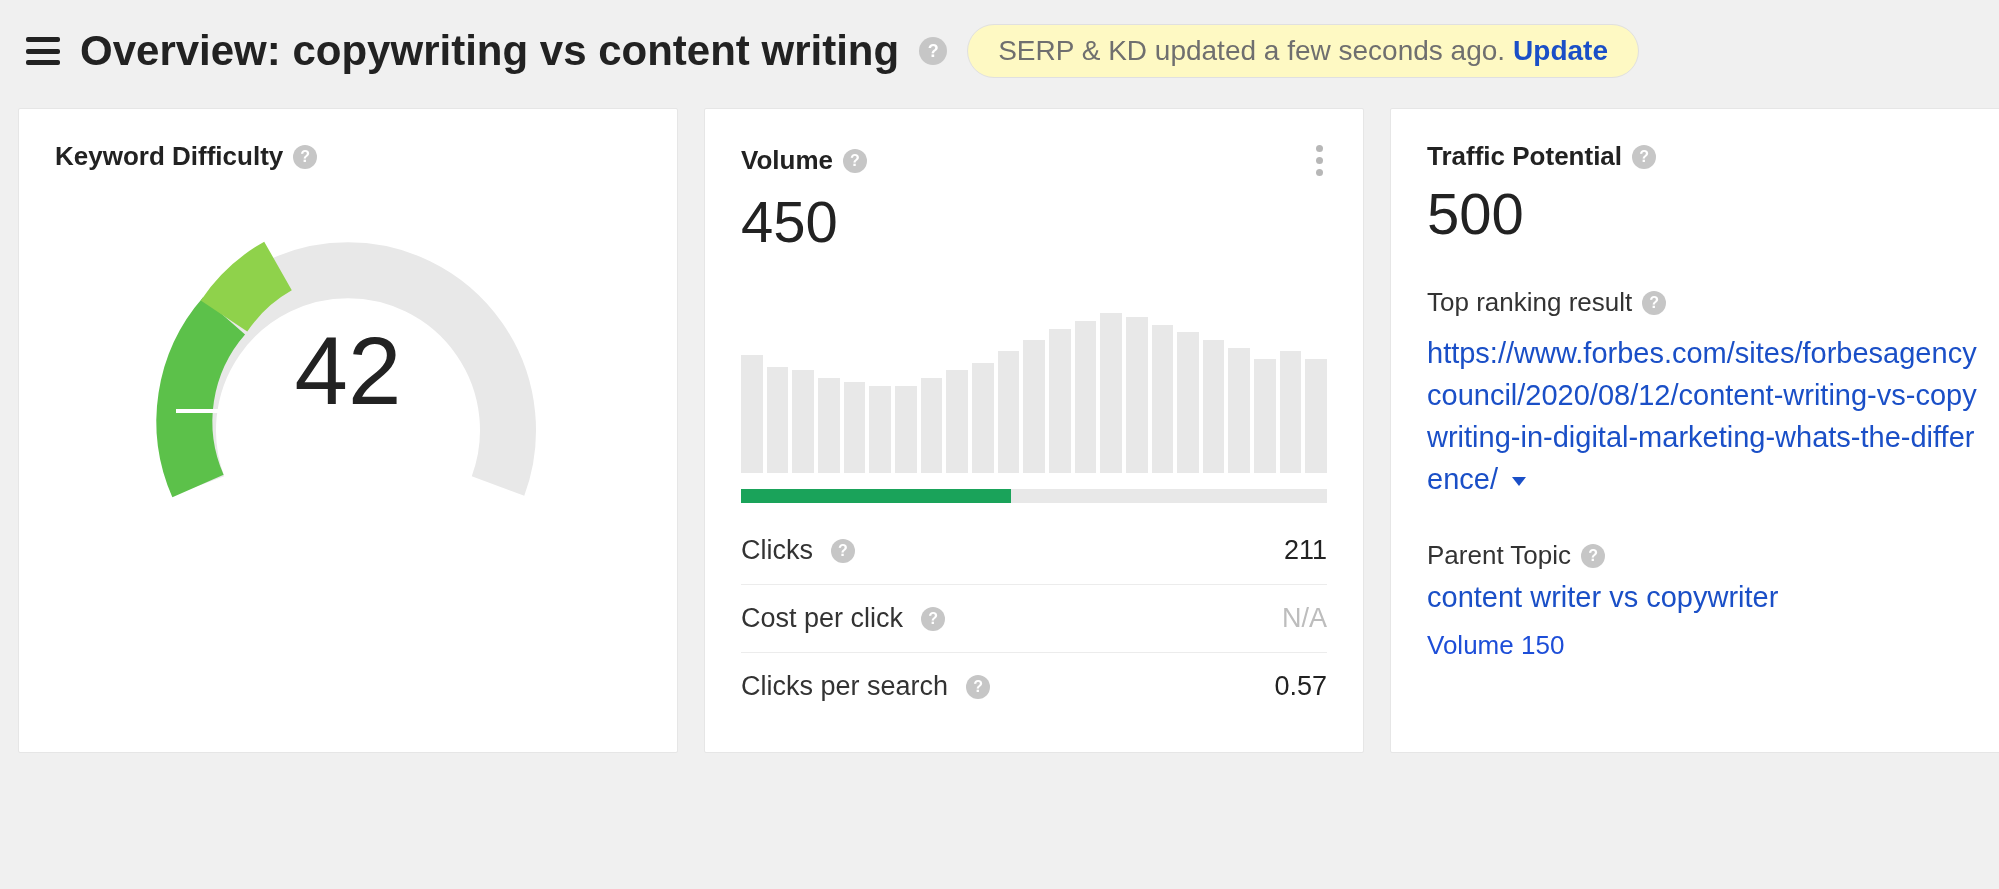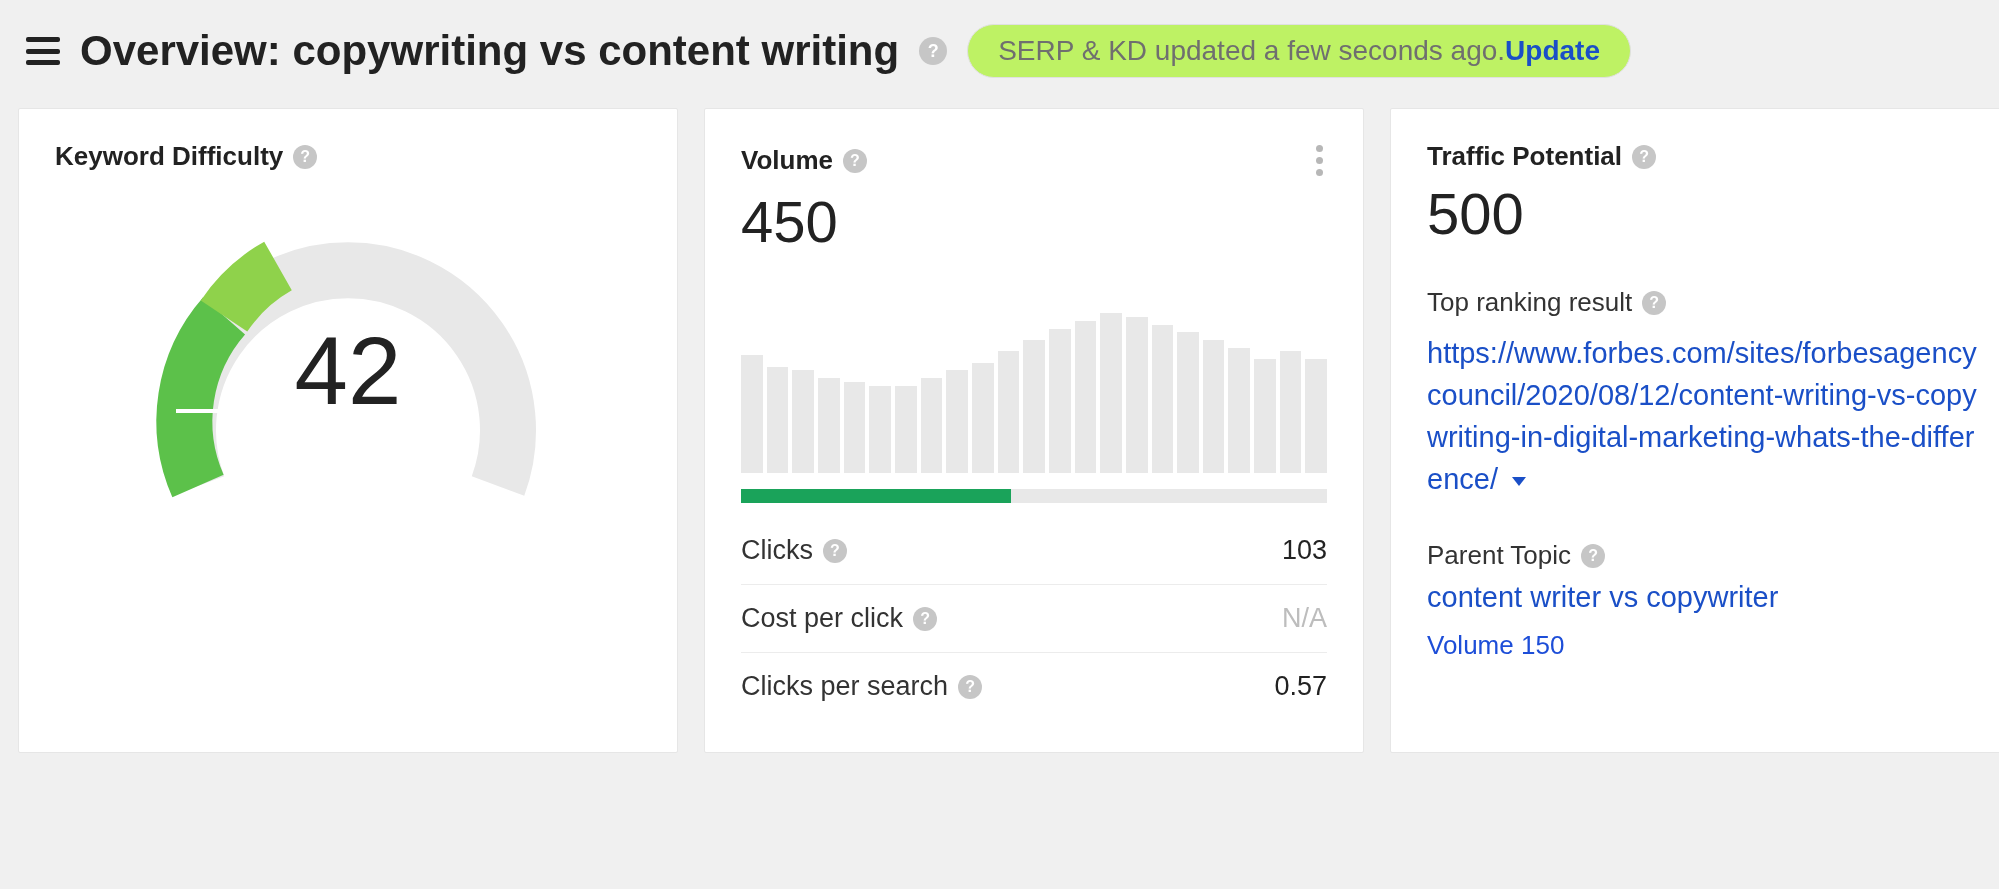--- a/index.html
+++ b/index.html
@@ -30,27 +30,27 @@
     background: #c6c6c6; color: #fff;
     display: inline-flex; align-items: center; justify-content: center;
     font-size: 18px; font-weight: 700;
     flex: 0 0 auto;
   }
   .help-small {
     width: 24px; height: 24px; font-size: 16px;
   }
   .update-pill {
     display: flex; align-items: center;
-    background: #bef264;
+    background: #fef9c3;
     border: 1px solid #e0e0e0;
     border-radius: 999px;
     padding: 10px 30px;
     font-size: 28px;
     color: #6f6f6f;
-    gap: 0;
+    gap: 8px;
   }
   .update-pill .link { color: #1a4fc7; font-weight: 700; cursor: pointer; }
 
   .cards {
     display: grid;
     grid-template-columns: 660px 660px 630px;
     gap: 26px;
     padding: 0 18px 24px 18px;
   }
   .card {
@@ -103,21 +103,21 @@
   }
   .progress .fill { position:absolute; left:0; top:0; bottom:0; background:#1aa35a; }
   .rows { margin-top: 14px; }
   .row {
     display:flex; align-items:center; justify-content:space-between;
     border-bottom: 1px solid #ececec;
     padding: 18px 0;
     font-size: 27px;
   }
   .row:last-child { border-bottom: none; }
-  .row .lab { color:#333; display:flex; align-items:center; gap:10px; }
+  .row .lab { color:#333; display:flex; align-items:center; gap:18px; }
   .row .val { color:#222; }
   .row .val.na { color:#bdbdbd; }
 
   
   .section-label {
     display:flex; align-items:center; gap:10px;
     font-size: 26px; color:#333; margin-top: 40px;
   }
   .tp-link {
     color:#1a4fc7; font-size: 29px; line-height:1.45;
@@ -214,21 +214,21 @@
       </div>
     <div class="progress">
       <div class="fill" id="progfill" style="width: 46%;"></div>
     </div>
     <div class="rows">
       <div class="row">
         <span class="lab">
             <span>Clicks</span>
             <span class="help-icon help-small">?</span>
           </span>
-        <span class="val">103</span>
+        <span class="val">211</span>
       </div>
       <div class="row">
         <span class="lab">
             <span>Cost per click</span>
             <span class="help-icon help-small">?</span>
           </span>
         <span class="val na">N/A</span>
       </div>
       <div class="row">
         <span class="lab">

